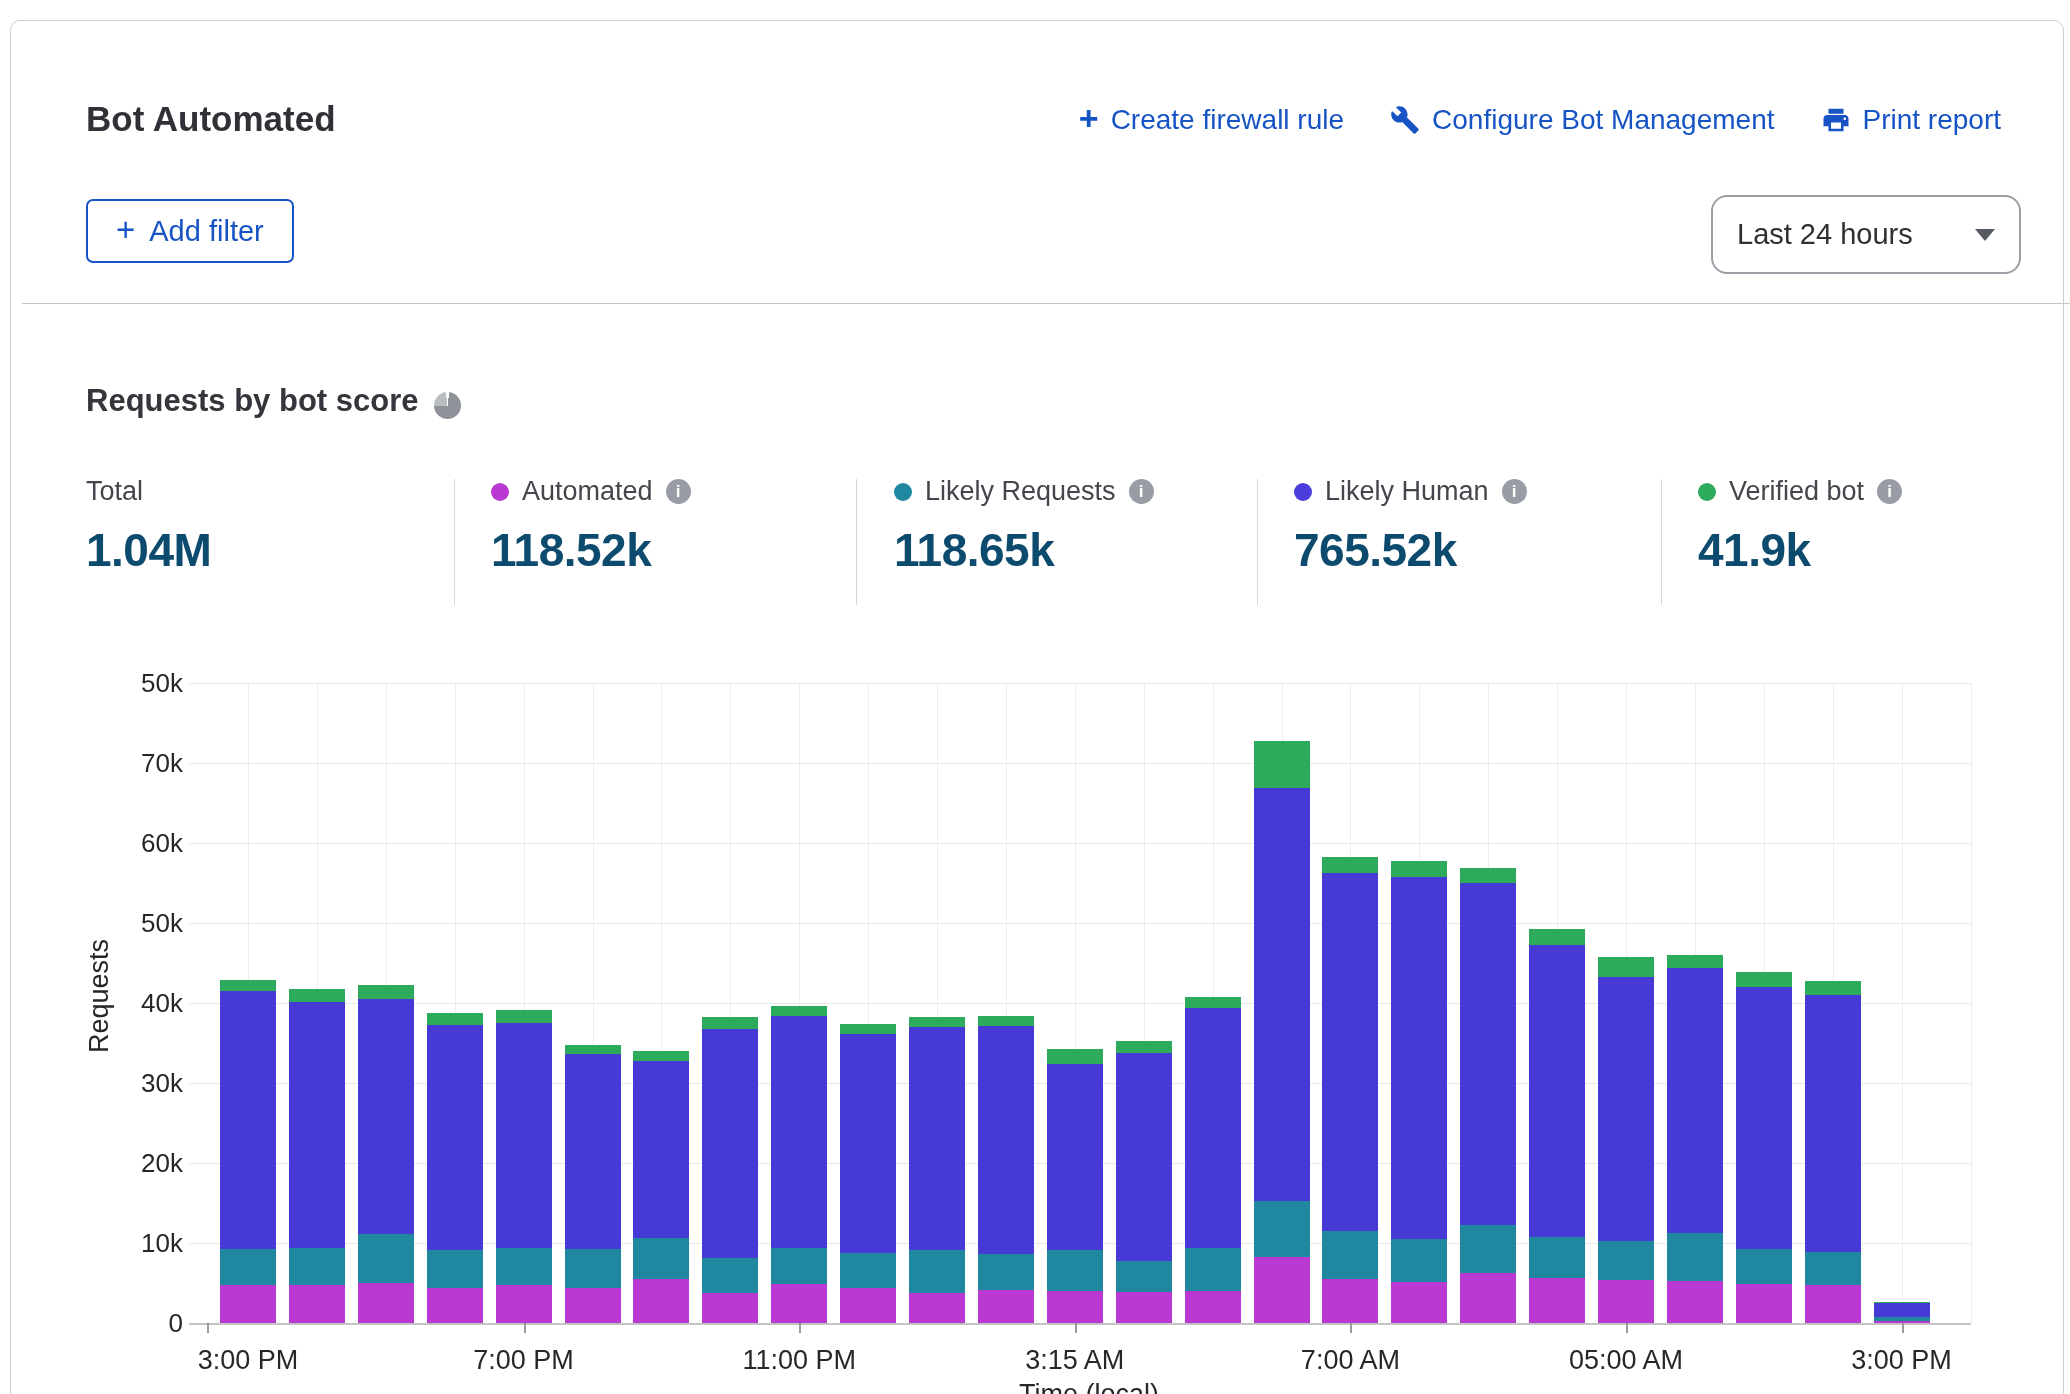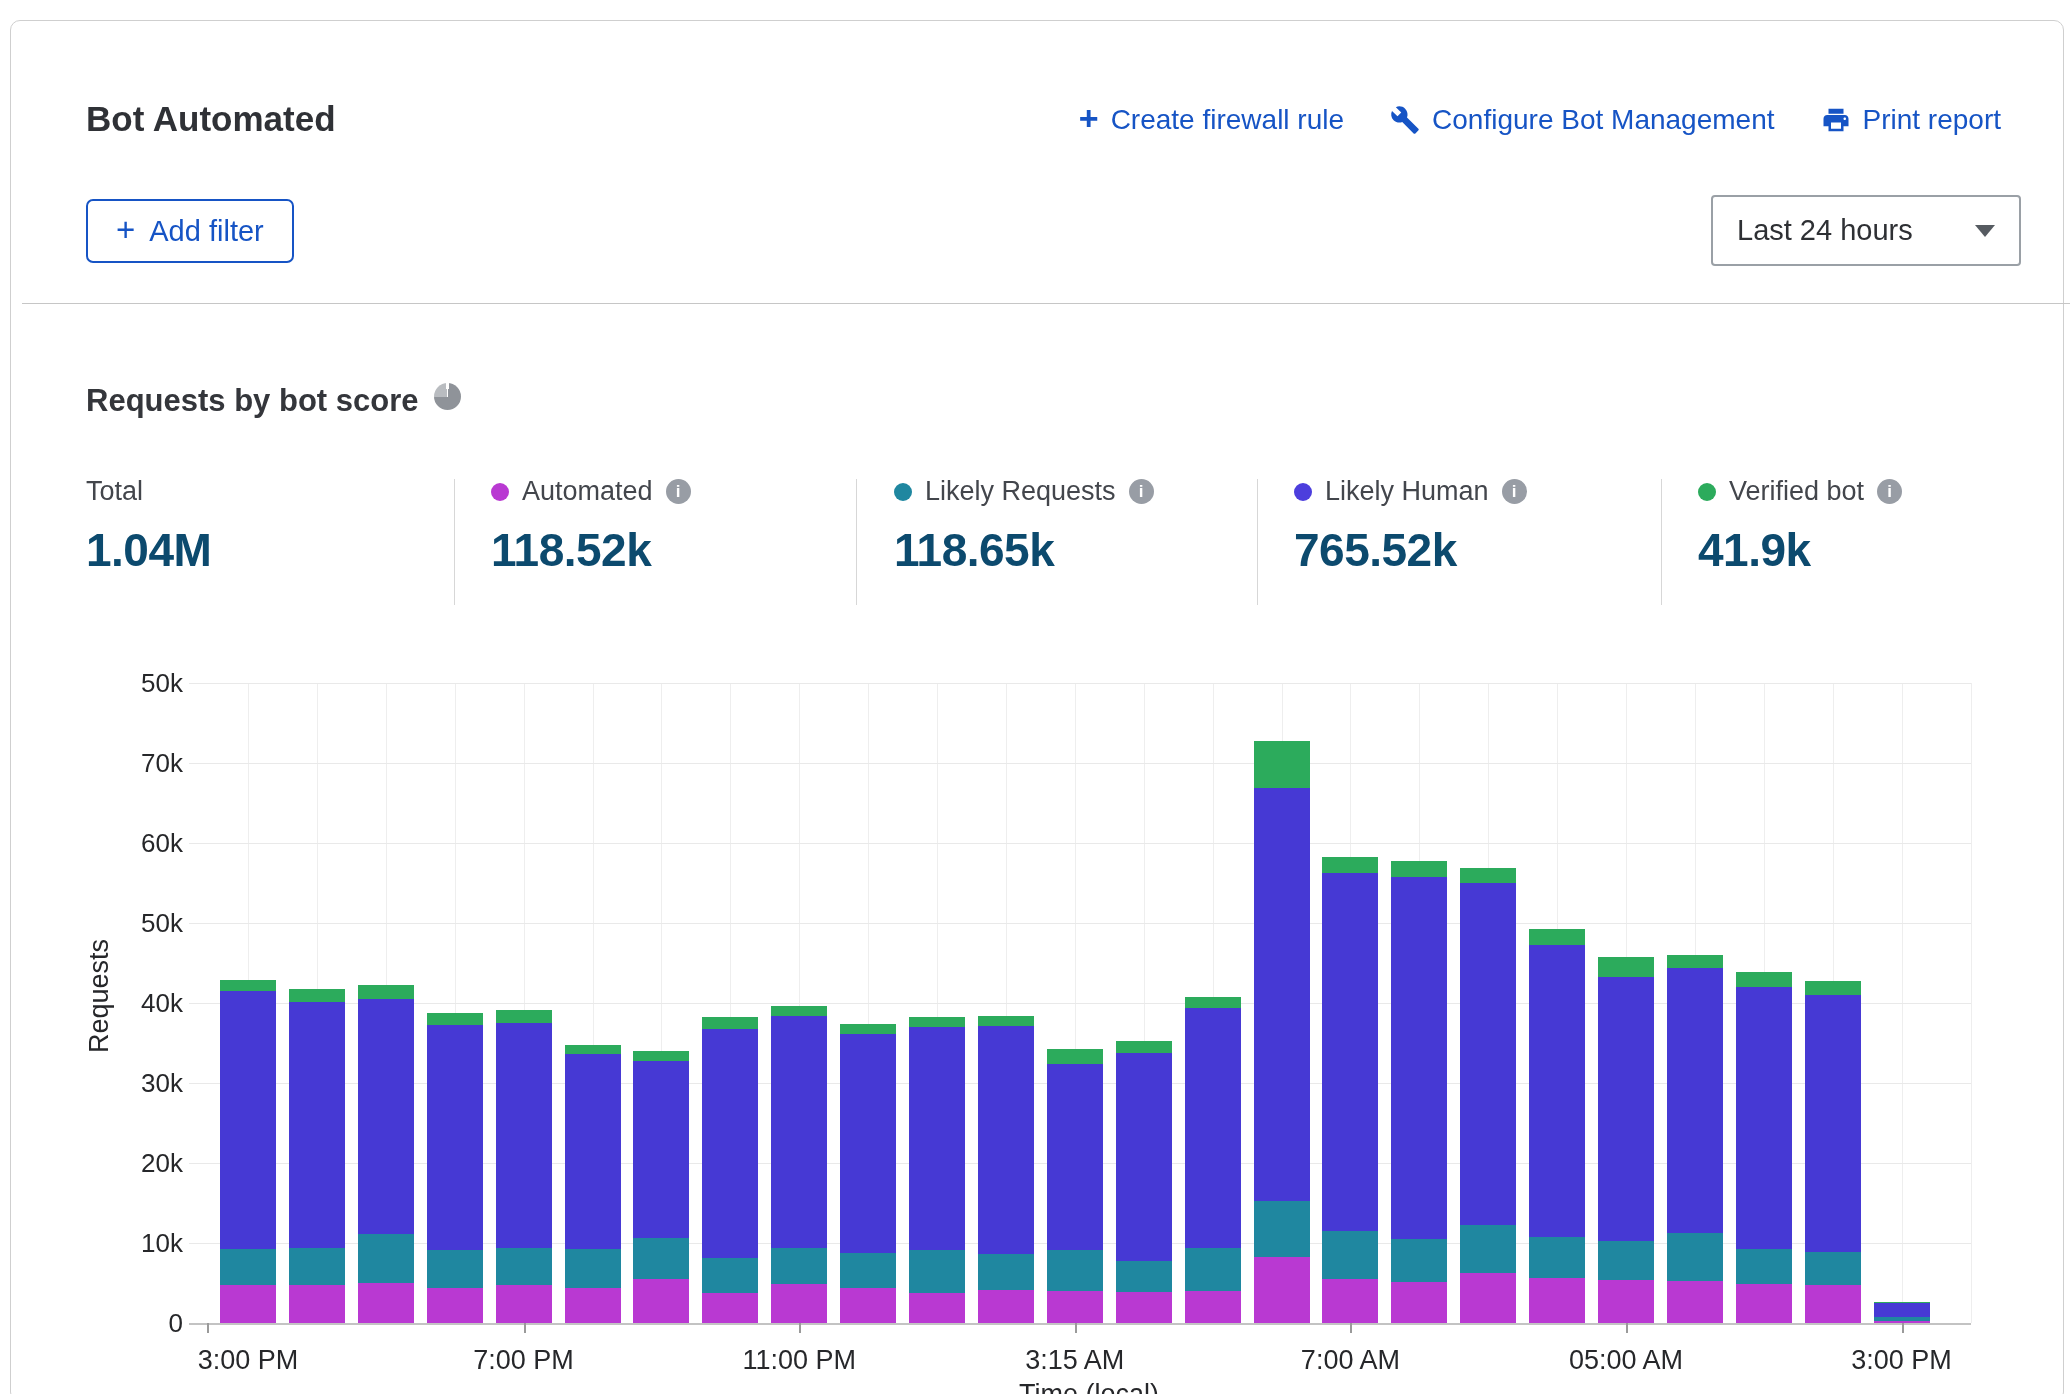--- a/index.html
+++ b/index.html
@@ -17,28 +17,28 @@
   .hlink{display:flex;align-items:center;gap:12px;color:#1654c5;font-size:28px;cursor:pointer;}
   .hlink .plus{font-size:34px;font-weight:600;line-height:1;transform:translateY(-2px);}
   .hlink svg{display:block;}
   .add-filter{
     position:absolute;left:75px;top:178px;height:64px;box-sizing:border-box;
     display:inline-flex;align-items:center;gap:14px;padding:0 28px;
     border:2px solid #1654c5;border-radius:7px;color:#1654c5;font-size:29px;background:#fff;cursor:pointer;
   }
   .add-filter .plus{font-size:33px;font-weight:500;line-height:1;transform:translateY(-2px);}
   .time-select{
-    position:absolute;left:1700px;top:174px;width:310px;height:71px;box-sizing:border-box;
-    border:2px solid #9aa0a6;border-radius:4px;background:#fff;display:flex;align-items:center;
+    position:absolute;left:1700px;top:174px;width:310px;height:79px;box-sizing:border-box;
+    border:2px solid #9aa0a6;border-radius:16px;background:#fff;display:flex;align-items:center;
     padding:0 24px;font-size:29px;color:#2e3034;cursor:pointer;justify-content:space-between;
   }
   .caret{width:0;height:0;border-left:10px solid transparent;border-right:10px solid transparent;border-top:12px solid #565b61;}
   .hdr-divider{position:absolute;left:11px;top:282px;width:2050px;height:0;border-top:1px solid #c6c6c6;}
   
-  .section-title{position:absolute;left:75px;top:362px;display:flex;align-items:flex-start;gap:16px;
+  .section-title{position:absolute;left:75px;top:362px;display:flex;align-items:flex-end;gap:16px;
     font-size:31px;font-weight:700;color:#34363b;}
   .pie-icon{width:27px;height:27px;border-radius:50%;
     background:conic-gradient(#ffffff 0deg 8deg,#8f9399 8deg 268deg,#b9bcc0 268deg 352deg,#ffffff 352deg 360deg);}
   
   .stat{position:absolute;top:455px;}
   .stat .lblrow{display:flex;align-items:center;gap:13px;font-size:27px;color:#43464c;}
   .dot{width:18px;height:18px;border-radius:50%;}
   .info{width:25px;height:25px;border-radius:50%;background:#989da5;color:#fff;
     font-size:17px;font-weight:700;display:flex;align-items:center;justify-content:center;font-style:normal;}
   .stat .value{margin-top:16px;font-size:46px;font-weight:700;color:#0c4a6e;letter-spacing:-0.5px;}

